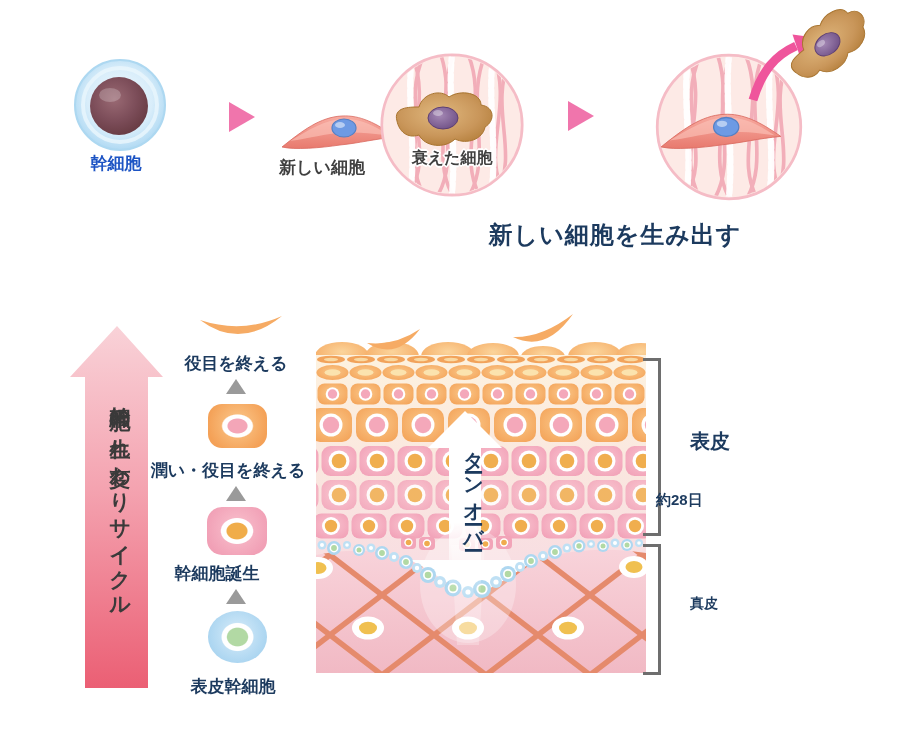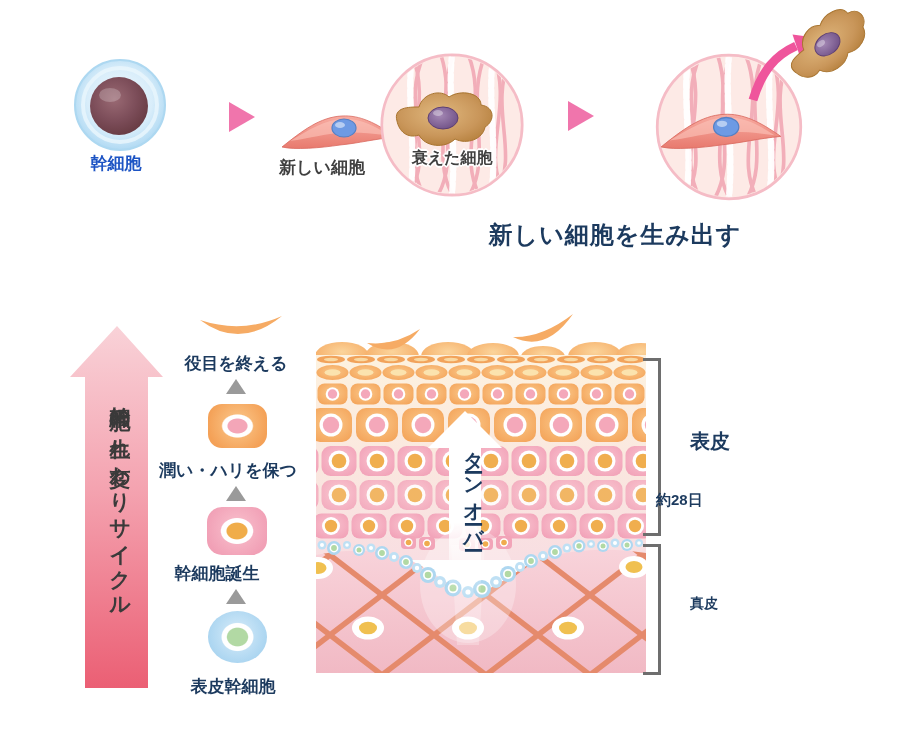--- a/index.html
+++ b/index.html
@@ -141,21 +141,21 @@
   <span class="lbl vtext" style="left:106px;top:390px;font-size:21px;color:#3a3a3a;letter-spacing:2px">幹細胞の生れ変わりサイクル</span>
 
   <svg class="abs" style="left:198px;top:312px" width="86" height="36" viewBox="0 0 86 36">
     <path d="M2,8 Q42,38 84,4 Q44,22 2,8 Z" fill="#f6ab64"></path>
   </svg>
   <span class="lbl center" style="left:236px;top:352px;font-size:17px">役目を終える</span>
 
   <div class="abs tri-up" style="left:226px;top:379px"></div>
 
   <div class="cell-chip chip-orange" style="left:208px;top:404px"></div>
-  <span class="lbl center" style="left:228px;top:459px;font-size:17px">潤い・ハリを保つ</span>
+  <span class="lbl center" style="left:228px;top:459px;font-size:17px">潤い・役目を終える</span>
 
   <div class="abs tri-up" style="left:226px;top:486px"></div>
 
   <div class="cell-chip chip-pink" style="left:207px;top:507px"></div>
   <span class="lbl center" style="left:217px;top:562px;font-size:17px">幹細胞誕生</span>
 
   <div class="abs tri-up" style="left:226px;top:589px"></div>
 
   <div class="cell-chip chip-blue" style="left:208px;top:611px"></div>
   <span class="lbl center" style="left:233px;top:675px;font-size:17px">表皮幹細胞</span>

